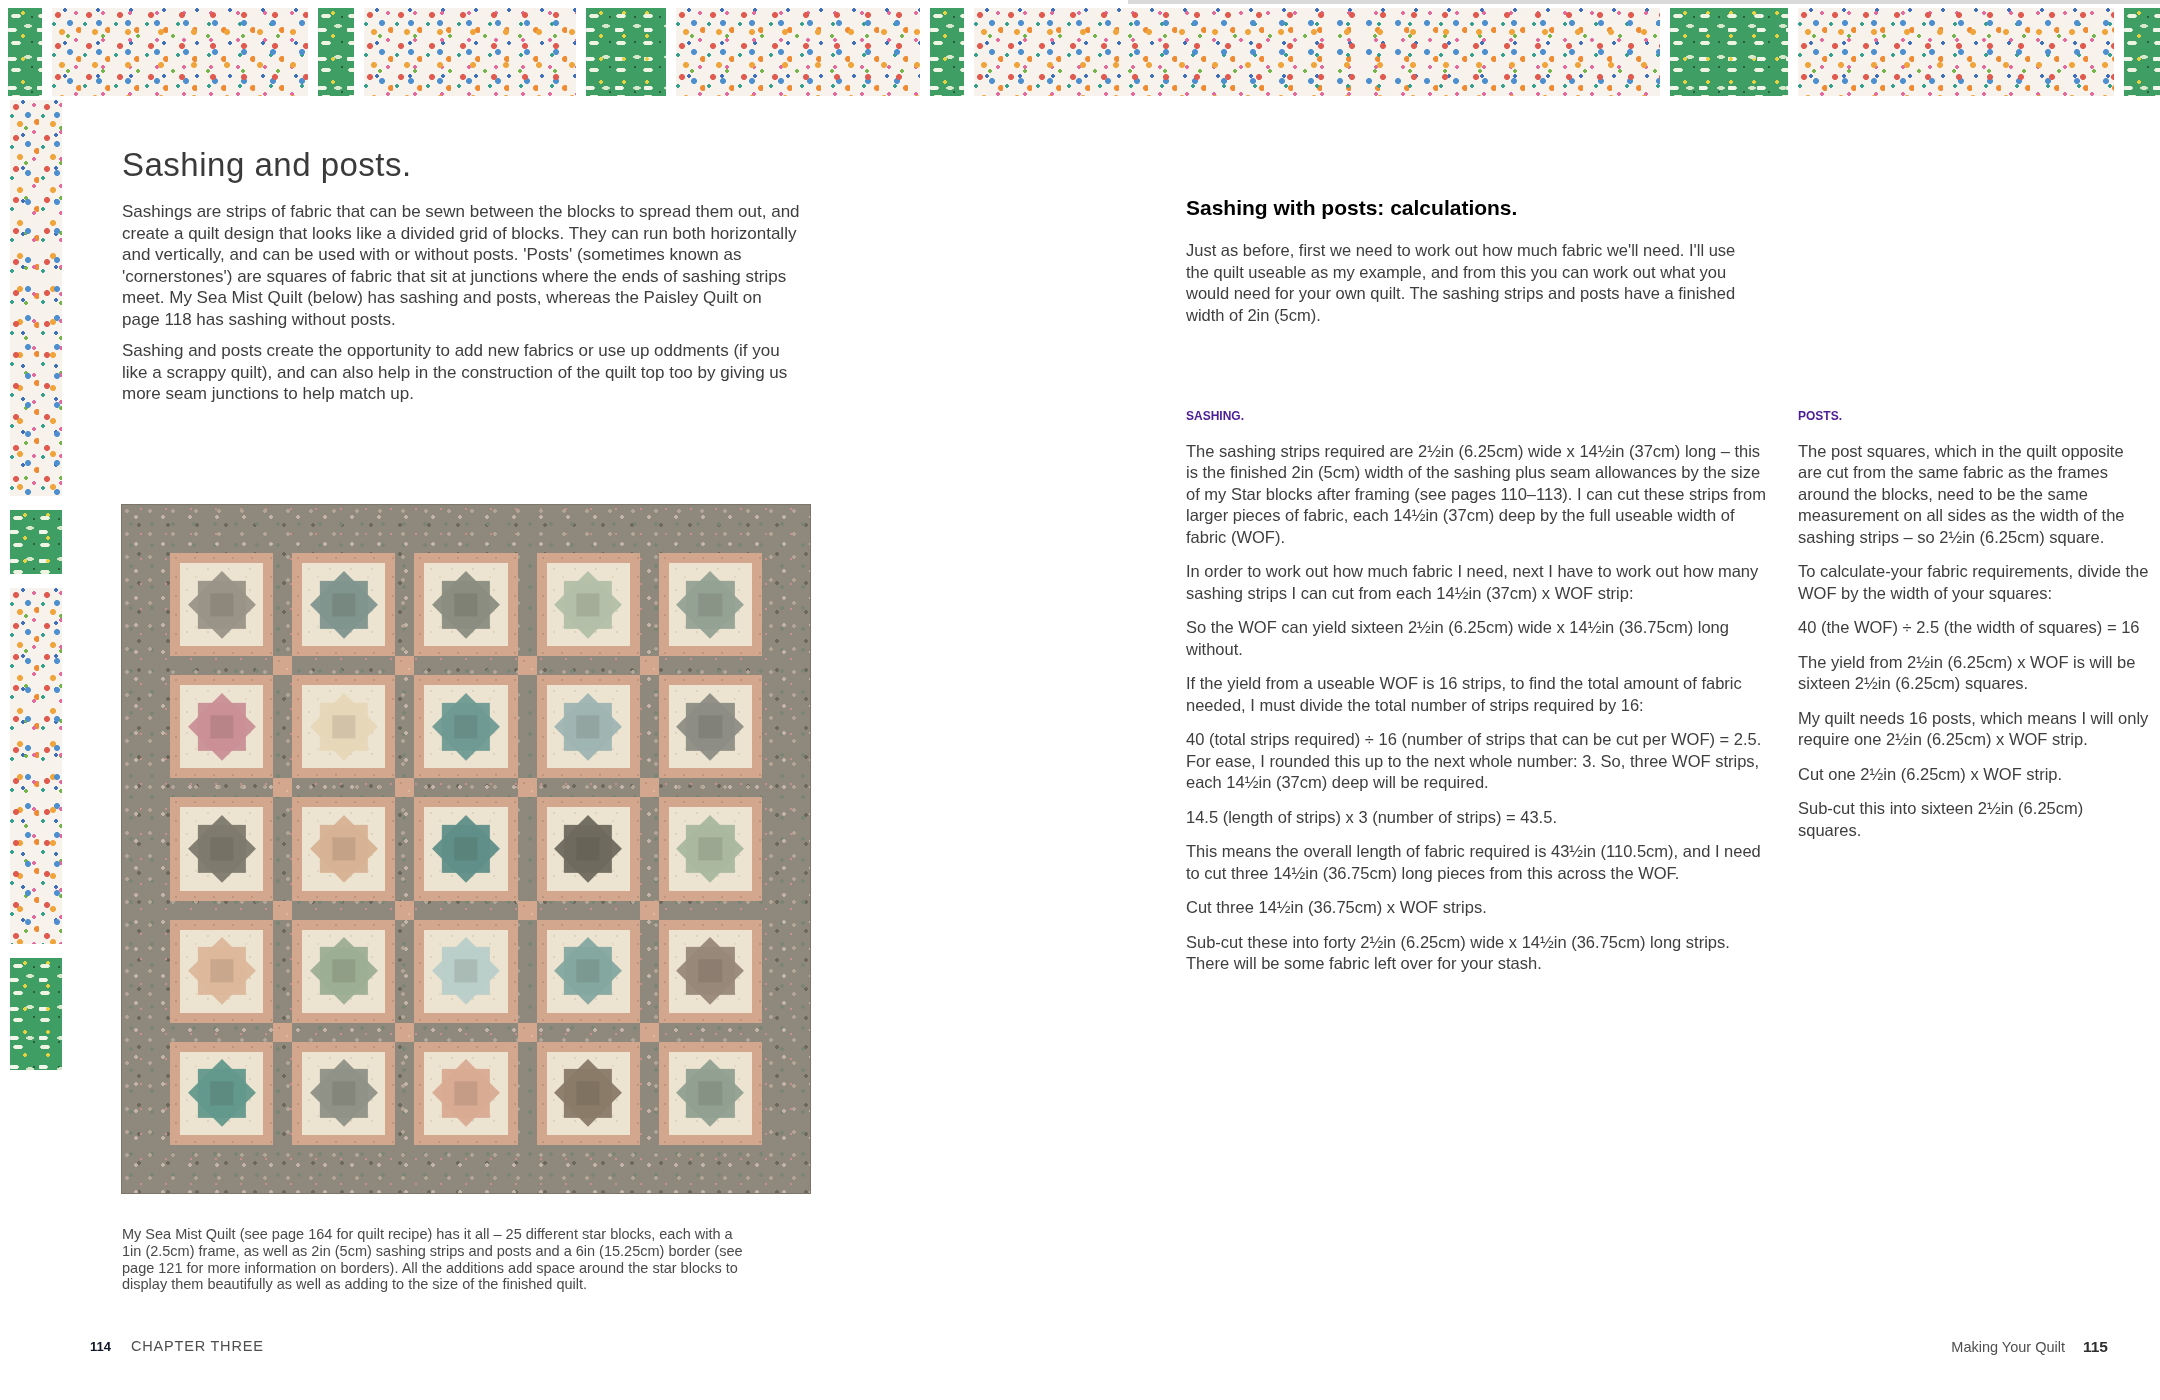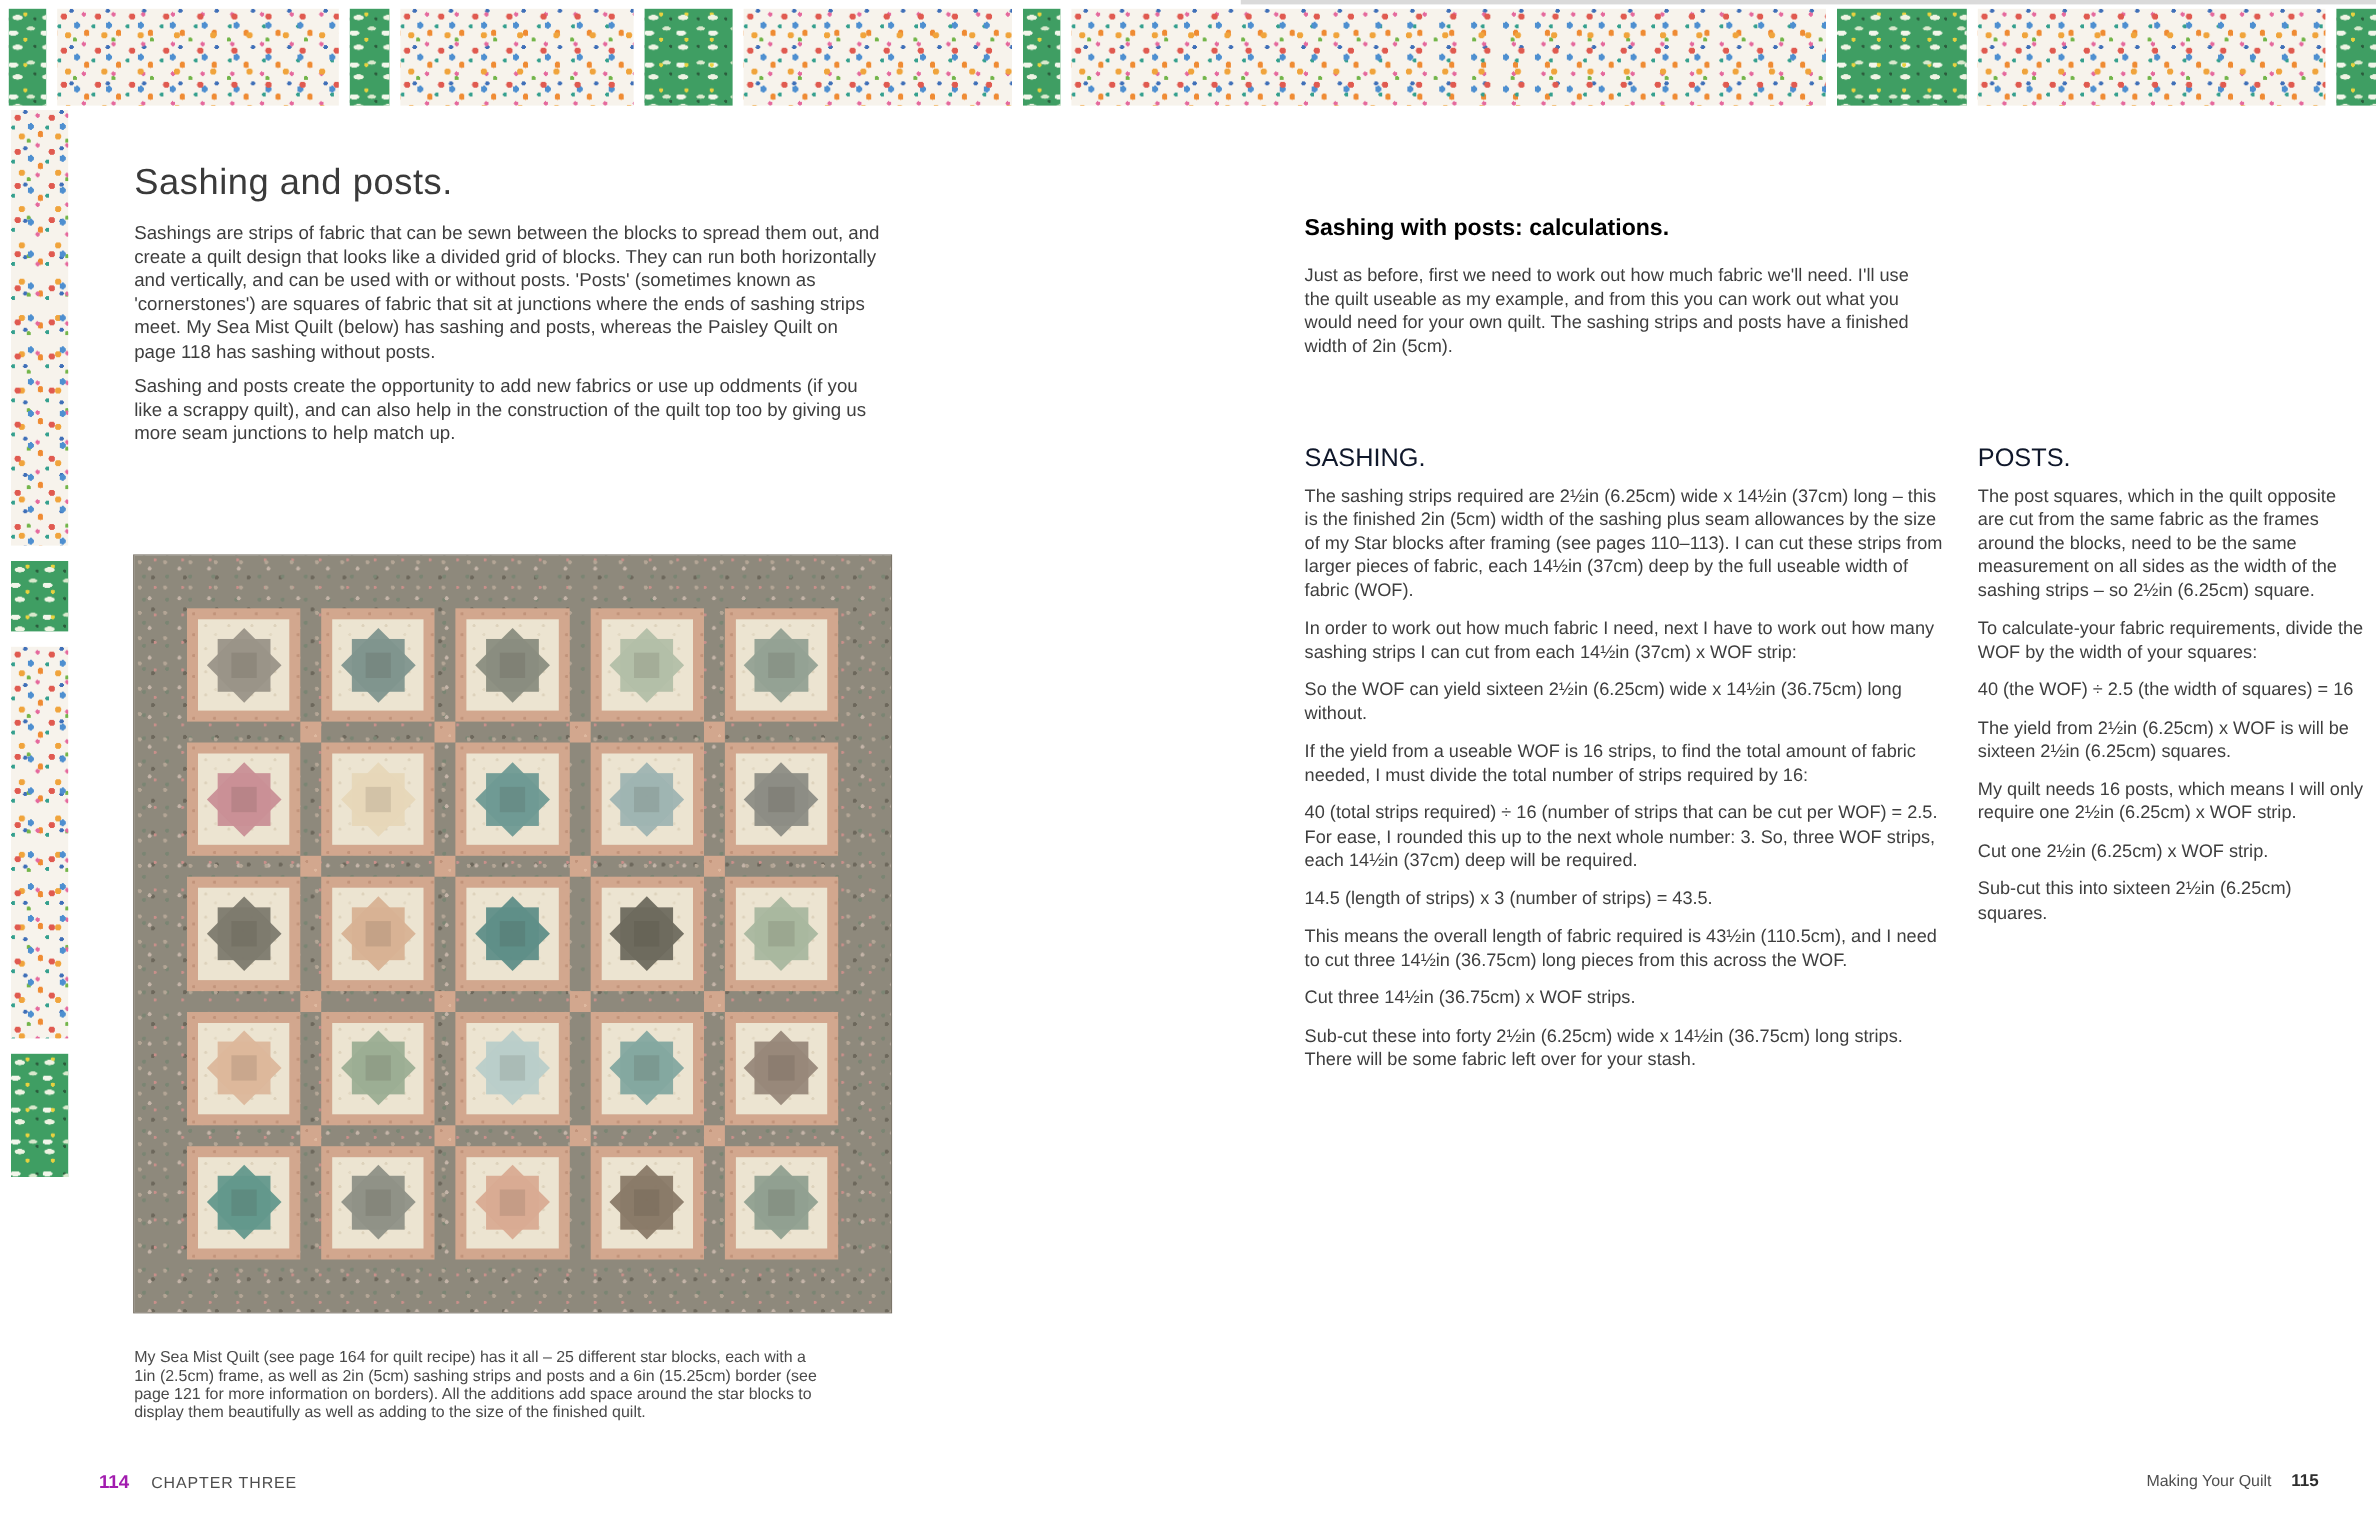--- a/index.html
+++ b/index.html
@@ -65,27 +65,27 @@
   #left-border{left:10px;top:100px;width:52px;display:flex;flex-direction:column;gap:14px;}
   #left-border .swatch{flex:none;width:100%;}
   #top-edge-line{left:1128px;top:0;width:1032px;height:4px;background:#dadada;}
 
   
   #left-title{left:122px;top:146px;font-size:33px;font-weight:400;color:#3a3a3a;letter-spacing:0.5px;}
   #left-para1{left:122px;top:201px;width:680px;font-size:17px;line-height:21.5px;}
   #left-para2{left:122px;top:340px;width:680px;font-size:17px;line-height:21.5px;}
   #quilt-caption{left:122px;top:1226px;width:628px;font-size:14.5px;line-height:16.8px;color:#4a4a4a;}
   #footer-left{left:90px;top:1338px;font-size:14.5px;color:#4e4e4e;}
-  #footer-left .pg{font-weight:700;color:#a21caf;font-size:17px;}
+  #footer-left .pg{font-weight:700;color:#0f172a;font-size:13px;}
   #footer-left .ch{margin-left:16px;letter-spacing:0.8px;}
 
   
   #right-title{left:1186px;top:196px;font-size:21px;font-weight:700;color:#000000;}
   #right-intro{left:1186px;top:240px;width:560px;font-size:16.5px;line-height:21.5px;}
-  .colhead{font-weight:400;font-size:23px;color:#0f172a;margin:0 0 5px 0;}
+  .colhead{font-weight:700;font-size:12px;color:#4c1d95;margin:0 0 5px 0;}
   #col-sashing{left:1186px;top:406px;width:590px;font-size:16.5px;line-height:21.5px;}
   #col-posts{left:1798px;top:406px;width:352px;font-size:16.5px;line-height:21.5px;}
   .col p{margin:0 0 13px 0;}
   #footer-right{right:52px;top:1338px;font-size:14.5px;color:#4e4e4e;text-align:right;}
   #footer-right .pg{font-weight:700;color:#2e2e2e;font-size:15.5px;margin-left:14px;}
 
   
   #quilt-photo{left:122px;top:505px;width:688px;height:688px;outline:1px solid #7c766a;}
   #quilt-inner{position:absolute;inset:48px;}
   #quilt-blocks{position:absolute;inset:0;display:grid;grid-template-columns:repeat(5,1fr);grid-template-rows:repeat(5,1fr);gap:19px;}

